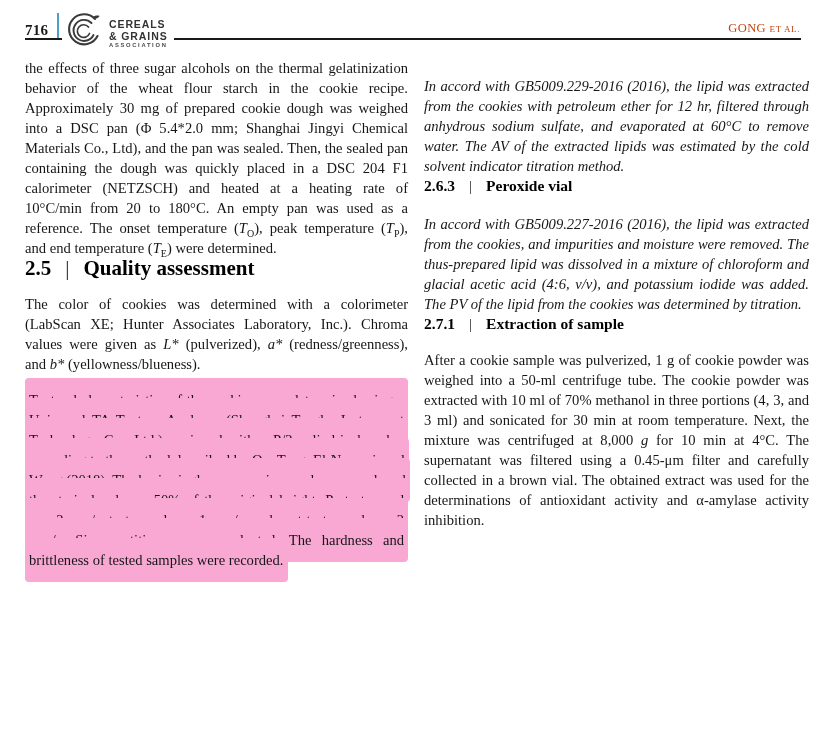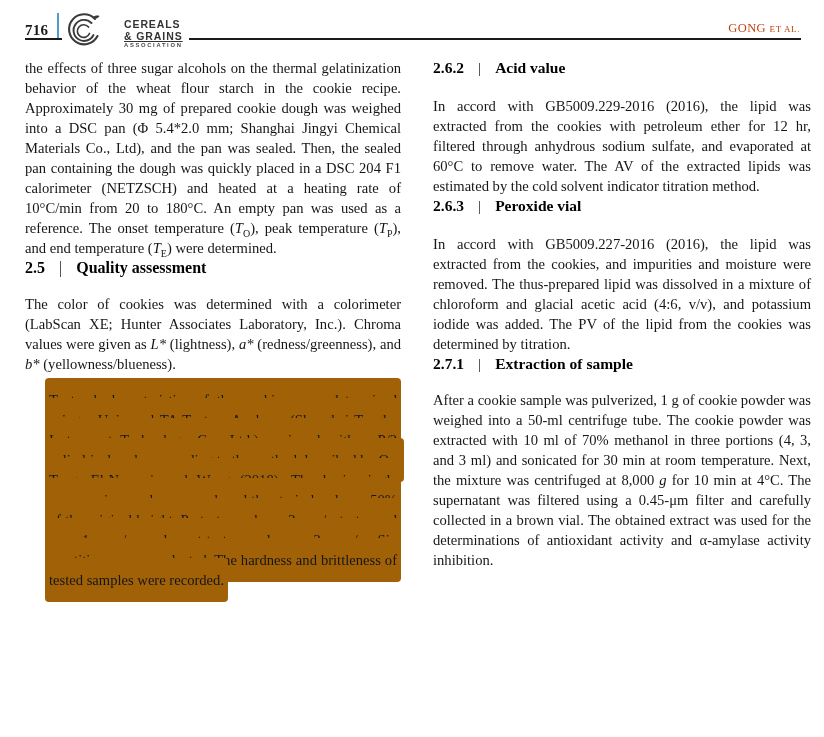--- a/index.html
+++ b/index.html
@@ -7,67 +7,66 @@
     position:relative; width:824px; height:737px; background:#ffffff;
     font-family:"Liberation Serif", serif; color:#1b1b1b; overflow:hidden;
   }
 
   
   .header-rule { position:absolute; left:25px; top:38px; width:776px; height:1.6px; background:#1a1a1a; }
   .page-number { position:absolute; left:25px; top:22px; font-size:15px; font-weight:bold; letter-spacing:0.3px; }
   .accent-bar  { position:absolute; left:57px; top:13px; width:2px; height:25px; background:#4d9fca; }
   .logo {
     position:absolute; left:62px; top:10px; background:#ffffff; padding:0 6px 0 2px;
-    display:flex; align-items:center; gap:20px; height:48px;
+    display:flex; align-items:center; gap:5px; height:48px;
   }
   .logo-words { display:flex; flex-direction:column; line-height:1; }
   .logo-l1, .logo-l2 {
     font-family:"Liberation Sans", sans-serif; font-size:10.5px; font-weight:700;
     letter-spacing:0.9px; color:#333333;
   }
-  .logo-l2 { margin-top:1px;text-decoration:underline; }
+  .logo-l2 { margin-top:1px; }
   .logo-l3 {
     font-family:"Liberation Sans", sans-serif; font-size:5.8px; font-weight:700;
     letter-spacing:1.7px; color:#4a4a4a; margin-top:2px;
   }
   .running-head { position:absolute; right:24px; top:21px; font-size:12.5px; letter-spacing:0.4px; color:#c2410c; }
   .running-suffix { font-size:9px; letter-spacing:0.6px; }
 
   
-  .columns { position:absolute; left:25px; top:58px; width:786px; display:flex; gap:32px; }
+  .columns { position:absolute; left:25px; top:58px; width:786px; display:flex; gap:16px; }
   .col { width:385px; }
   .col-left { width:383px; }
 
   p.para { margin:0; text-align:justify; font-size:14.6px; line-height:20px; color:#161616; }
   h2.sec, h3.subsec { margin:0; line-height:20px; font-weight:bold; color:#000; }
-  h2.sec { font-size:16px; }
+  h2.sec { font-size:21px; }
   h3.subsec { font-size:15.5px; }
   .sec-num { margin-right:14px; }
   .sec-sep { font-weight:400; margin-right:14px; color:#2a2a2a; }
 
   .mt2  { margin-top:2px; }
   .mt4  { margin-top:4px; }
   .mt16 { margin-top:16px !important; }
-  .mt18 { margin-top:18px !important; }
+  .mt18 { margin-top:18px !important;font-style:italic; }
   .mt24 { margin-top:24px; }
   .mt26 { margin-top:26px; }
   .mt32 { margin-top:32px; }
   .mt40 { margin-top:40px; }
   .mt42 { margin-top:42px; }
 
   sub { font-size:10px; line-height:0; }
   i   { font-style:italic; }
 
   .hl {
-    background:#a16207;
+    background:#f9a8d4;
     border-radius:4px;
     padding:14px 4px;
     -webkit-box-decoration-break:clone;
     box-decoration-break:clone;
-    margin-left:20px;
   }
 </style>
 </head>
 <body>
 
 <div class="page">
 
   <div class="header-rule"></div>
   <span class="page-number">716</span>
   <span class="accent-bar"></span>
@@ -92,30 +91,29 @@
 
   <div class="columns">
 
     <section class="col col-left">
 
       <p class="para mt2"><span>the effects of three sugar alcohols on the thermal gelatinization behavior of the wheat flour starch in the cookie recipe. Approximately 30 mg of prepared cookie dough was weighed into a DSC pan (Φ 5.4*2.0 mm; Shanghai Jingyi Chemical Materials Co., Ltd), and the pan was sealed. Then, the sealed pan containing the dough was quickly placed in a DSC 204 F1 calorimeter (NETZSCH) and heated at a heating rate of 10°C/min from 20 to 180°C. An empty pan was used as a reference. The onset temperature (</span><i>T</i><sub>O</sub><span>), peak temperature (</span><i>T</i><sub>P</sub><span>), and end temperature (</span><i>T</i><sub>E</sub><span>) were determined.</span></p>
 
       <h2 class="sec mt42"><span class="sec-num">2.5</span><span class="sec-sep">|</span><span class="sec-title">Quality assessment</span></h2>
 
 
-      <p class="para mt16"><span>The color of cookies was determined with a colorimeter (LabScan XE; Hunter Associates Laboratory, Inc.). Chroma values were given as </span><i>L*</i><span> (lightness), </span><i>a*</i><span> (redness/greenness), and </span><i>b*</i><span> (yellowness/blueness).</span></p>
+      <p class="para mt16"><span>The color of cookies was determined with a colorimeter (LabScan XE; Hunter Associates Laboratory, Inc.). Chroma values were given as </span><i>L*</i><span> (pulverized), </span><i>a*</i><span> (redness/greenness), and </span><i>b*</i><span> (yellowness/blueness).</span></p>
 
 
       <p class="para mt16"><span class="hl">Textural characteristics of the cookies were determined using a Universal TA Texture Analyzer (Shanghai Tengba Instrument Technology Co., Ltd.) equipped with a P/2 cylindrical probe, according to the method described by Ou, Teng, El-Nezami, and Wang (2018). The basic single compression mode was used, and the strain level was 50% of the original height. Pretest speed was 2 mm/s, test speed was 1 mm/s, and post-test speed was 2 mm/s. Six repetitions were conducted. The hardness and brittleness of tested samples were recorded.</span></p>
 
     </section>
 
     <section class="col">
 
-      <h3 class="subsec mt4"><span class="sec-num">2.6.2</span><span class="sec-sep">|</span><span class="sec-title">Acid value</span></h3>
 
       <p class="para mt18">In accord with GB5009.229-2016 (2016), the lipid was extracted from the cookies with petroleum ether for 12 hr, filtered through anhydrous sodium sulfate, and evaporated at 60°C to remove water. The AV of the extracted lipids was estimated by the cold solvent indicator titration method.</p>
 
       <h3 class="subsec mt42"><span class="sec-num">2.6.3</span><span class="sec-sep">|</span><span class="sec-title">Peroxide vial</span></h3>
 
       <p class="para mt18">In accord with GB5009.227-2016 (2016), the lipid was extracted from the cookies, and impurities and moisture were removed. The thus-prepared lipid was dissolved in a mixture of chloroform and glacial acetic acid (4:6, v/v), and potassium iodide was added. The PV of the lipid from the cookies was determined by titration.</p>
 
 
       <h3 class="subsec mt24"><span class="sec-num">2.7.1</span><span class="sec-sep">|</span><span class="sec-title">Extraction of sample</span></h3>
 

